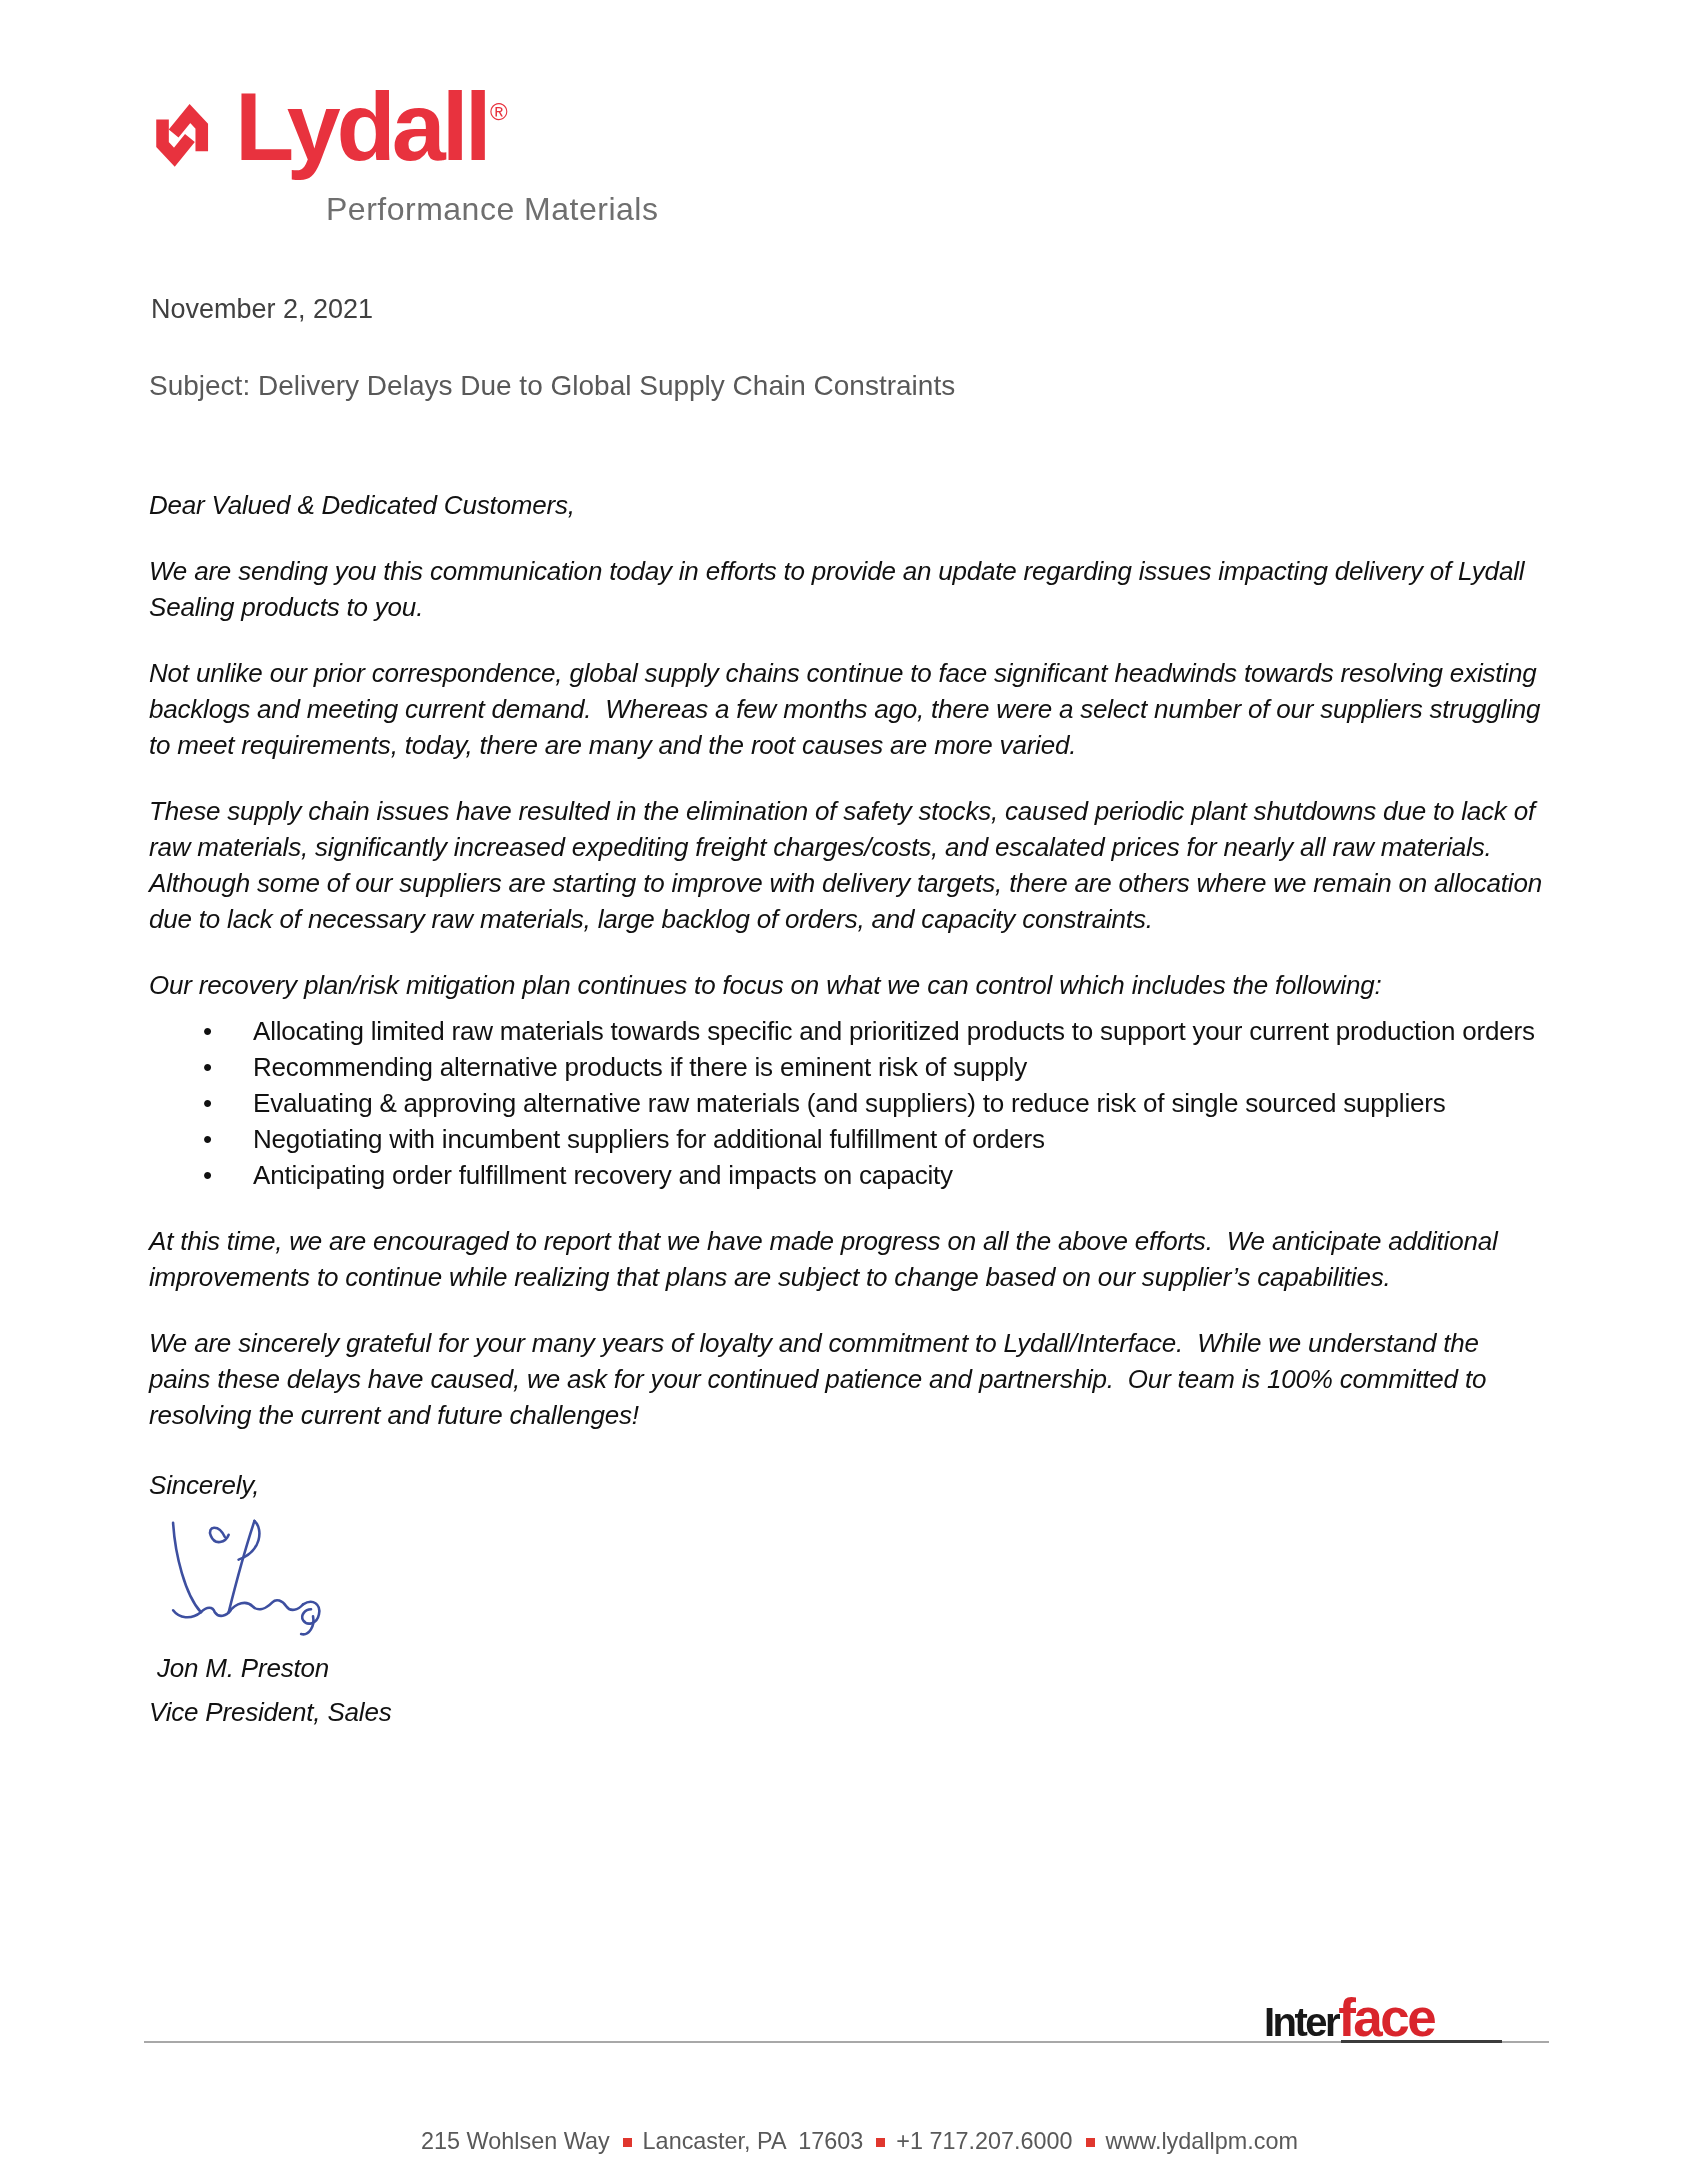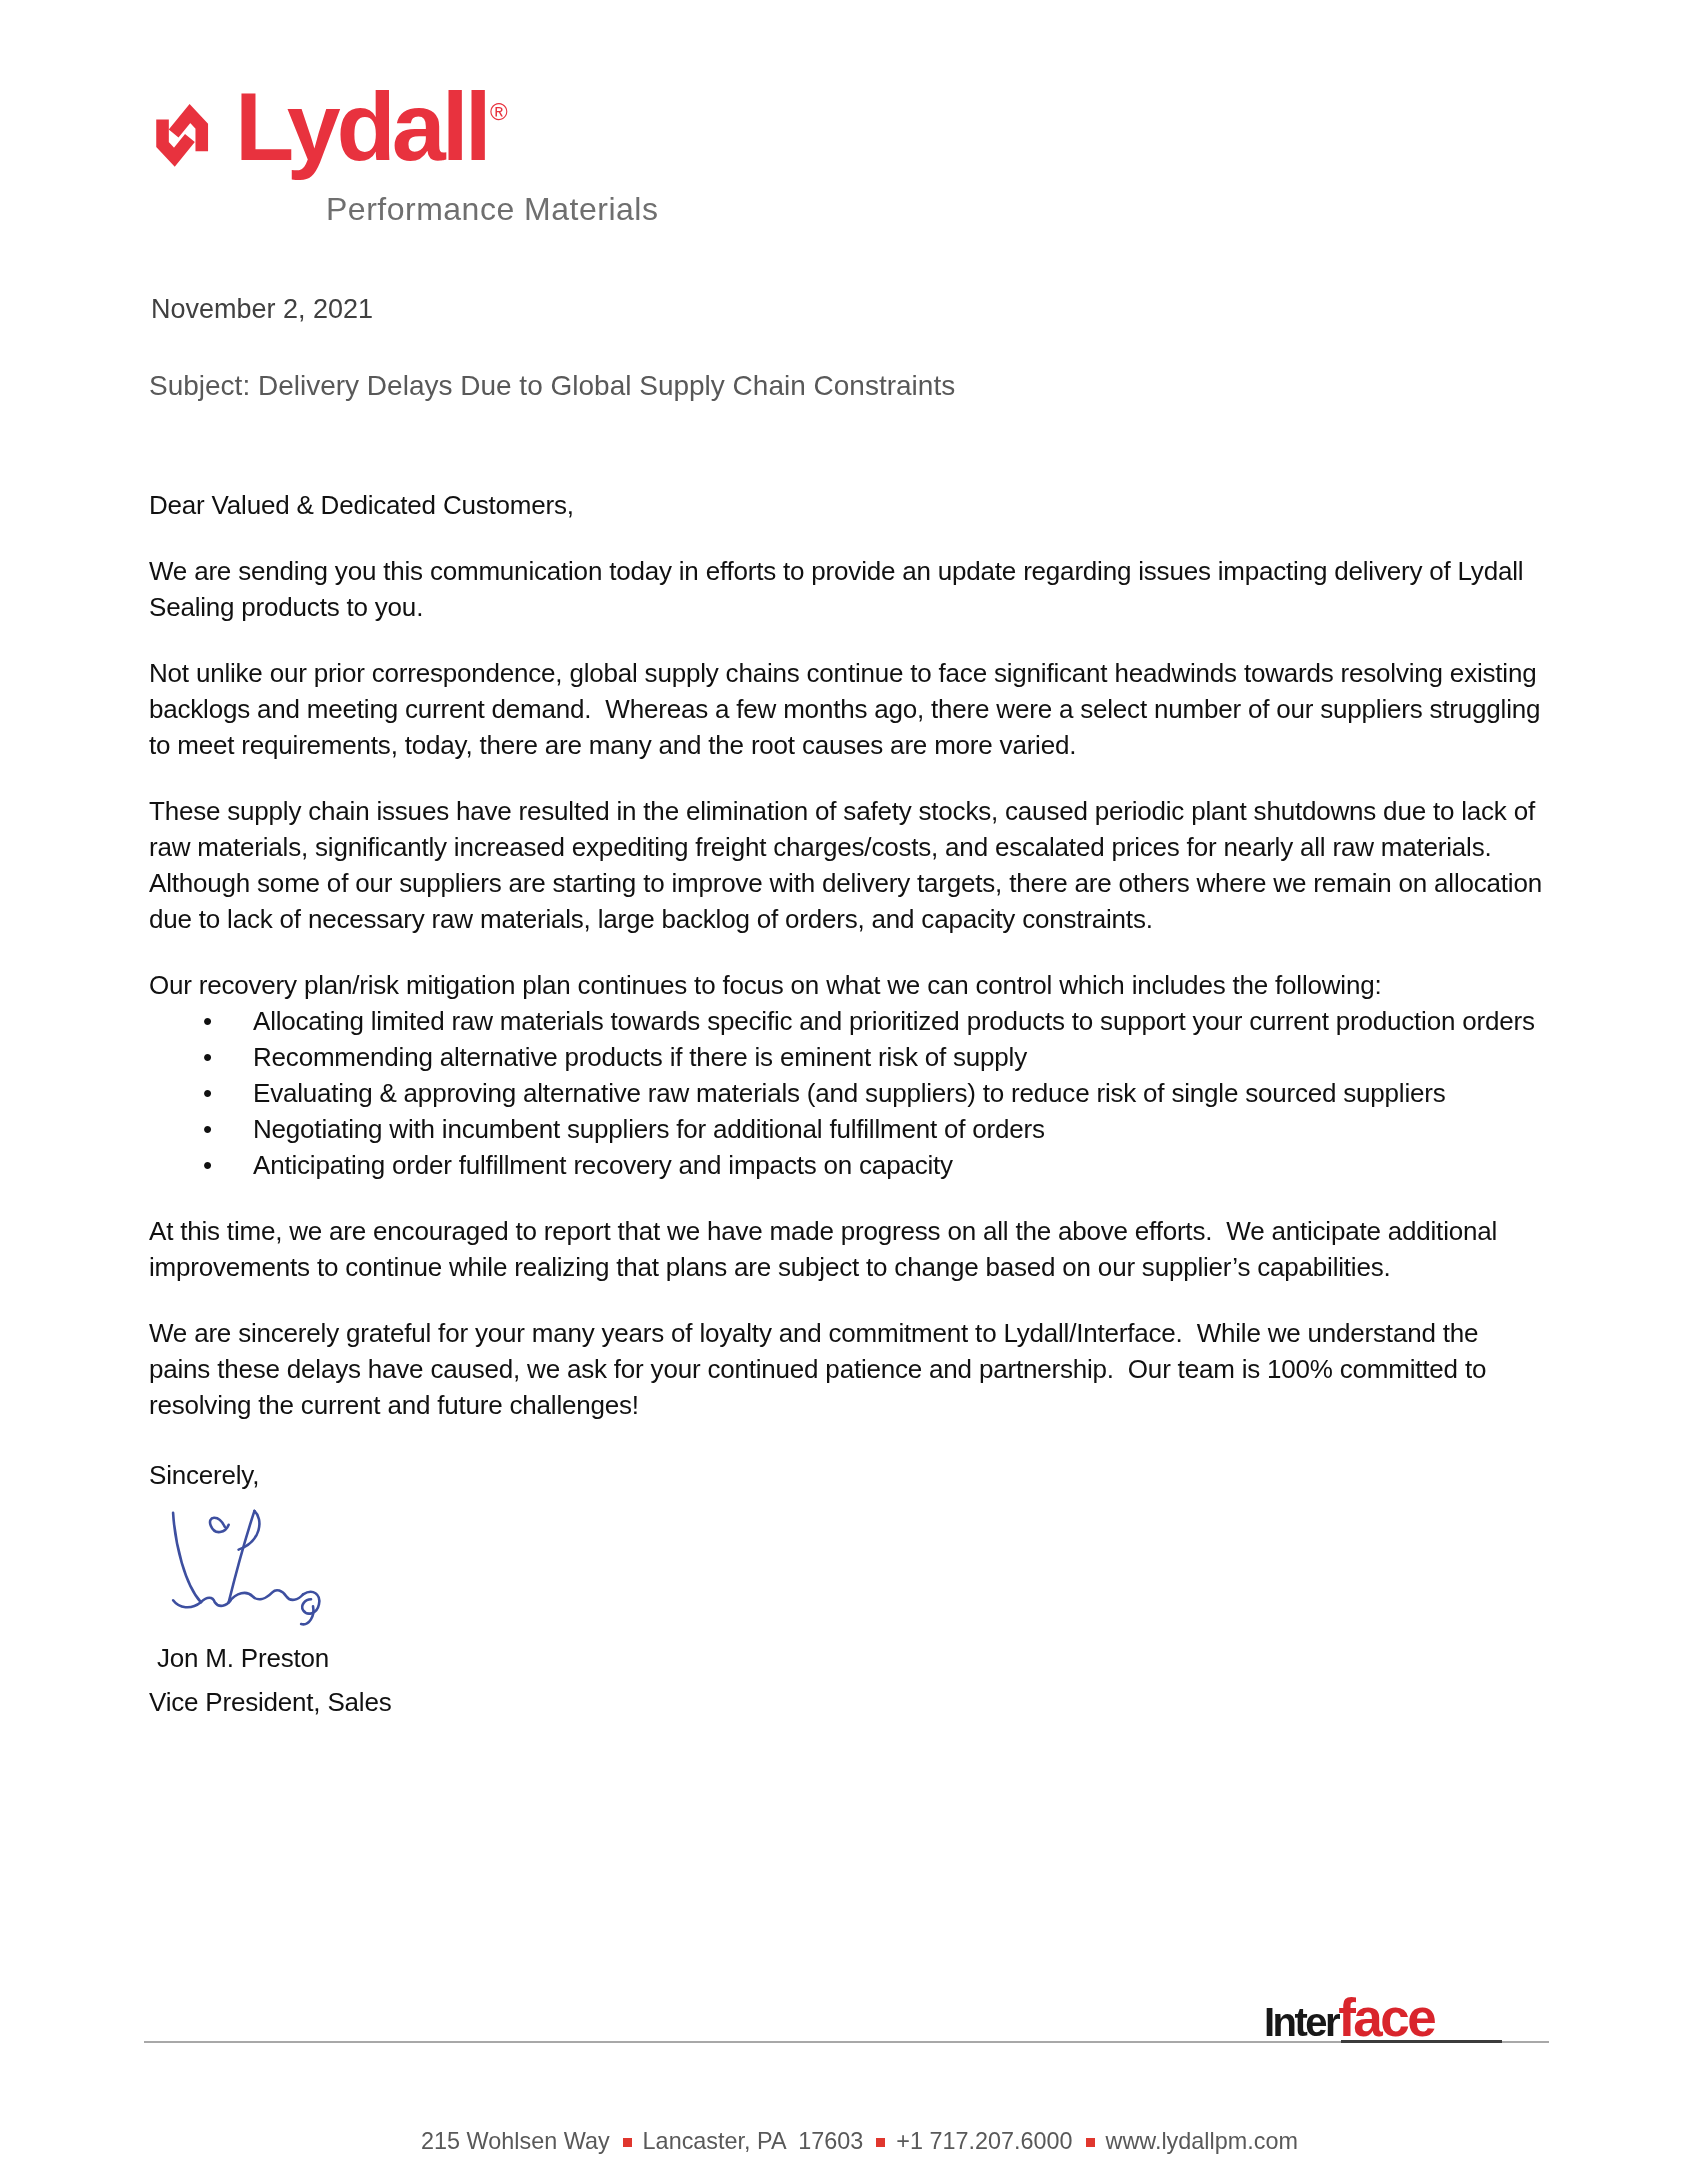--- a/index.html
+++ b/index.html
@@ -39,22 +39,22 @@
     position:absolute; left:149px; top:370px;
     font-size:28px; color:#595959;
   }
 
   
   .body {
     position:absolute; left:149px; top:487px; width:1395px;
     font-size:26px; line-height:36px; color:#111111;
     letter-spacing:-0.2px;
   }
-  .body p { white-space:pre-wrap; margin:0 0 30px 0; }
-  .body p.intro { margin-bottom:0; }
+  .body p { white-space:pre-wrap; margin:0 0 30px 0;font-style:italic; }
+  .body p.intro { margin-bottom:10px; }
   .body ul { list-style:none; margin:0 0 30px 0; padding-left:104px; }
   .body li { position:relative; white-space:pre-wrap; }
   .body li::before {
     content:"\2022";
     position:absolute; left:-50px; top:0;
     font-size:26px; color:#111111;
   }
   .closing { margin-top:34px !important; margin-bottom:0 !important; }
   .signature { display:block; margin:8px 0 2px 14px; width:175px; height:131px; }
   .signer-name  { margin:8px !important; }

